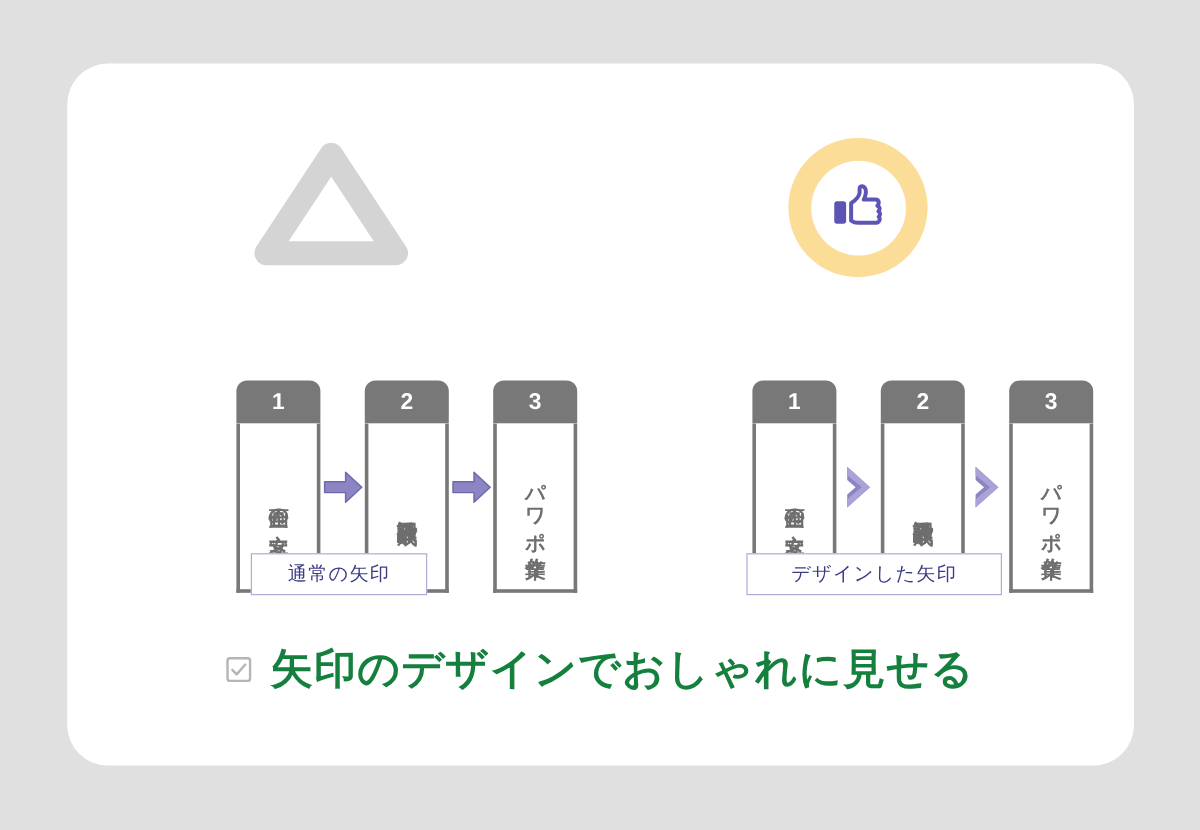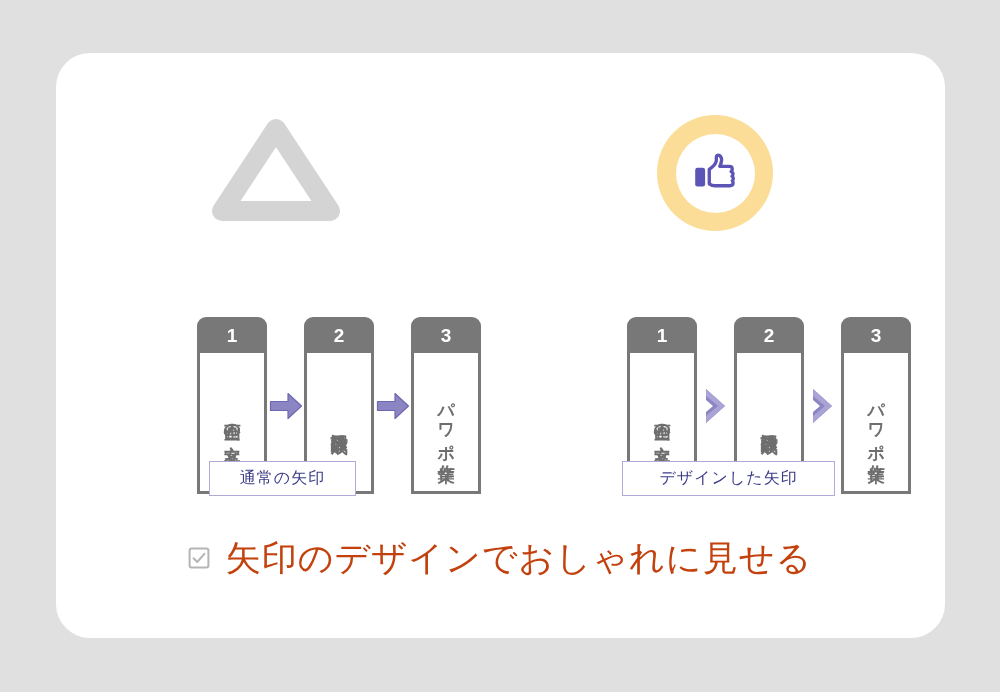--- a/index.html
+++ b/index.html
@@ -142,23 +142,23 @@
     position: absolute;
     left: 0;
     top: 540px;
     width: 1000px;
     display: flex;
     align-items: center;
     justify-content: center;
     gap: 16px;
   }
   #caption-text {
-    color: #c2410c;
+    color: #15803d;
     font-size: 35px;
-    font-weight: normal;
+    font-weight: bold;
     letter-spacing: 1px;
     line-height: 1;
     white-space: nowrap;
   }
 </style>
 </head>
 <body>
 
 <div id="card">
 

